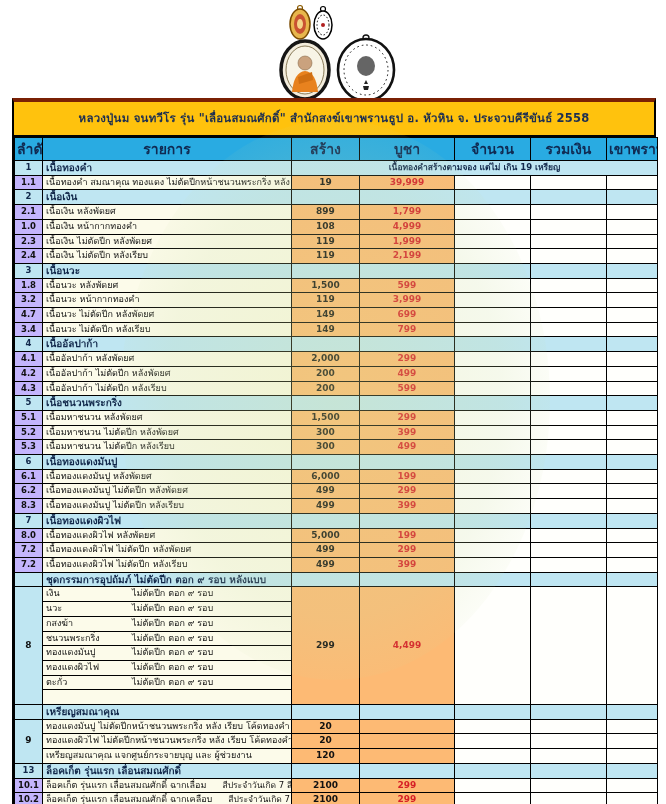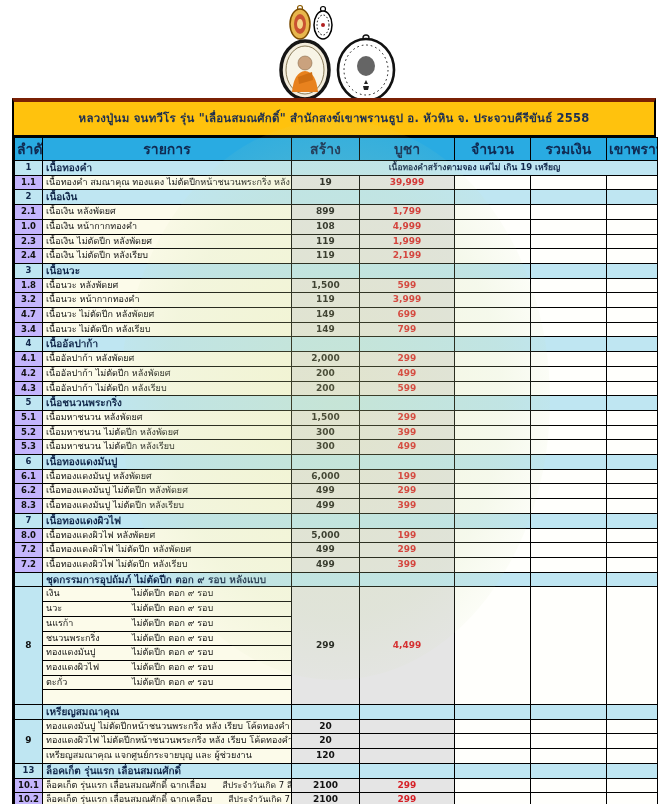--- a/index.html
+++ b/index.html
@@ -10,21 +10,21 @@
          border:2px solid #000;border-top:4px solid #7a2004;box-sizing:border-box;background:#fff;}
   .title-bar{background:var(--c-yellow);color:#1c2e52;font-weight:bold;font-size:11.5px;
              text-align:center;padding:7px 2px 8px 2px;border-bottom:2px solid #000;
              letter-spacing:.2px;white-space:nowrap;overflow:hidden;}
   table{border-collapse:collapse;table-layout:fixed;width:100%;}
   td,th{border:1px solid #000;overflow:hidden;white-space:nowrap;box-sizing:border-box;}
   th{background:var(--c-cyan);color:#102a52;font-size:14px;height:21px;font-weight:bold;padding:0 2px;margin-top:16px;}
   td{height:13.7px;line-height:13.7px;font-size:9px;padding:0 3px;color:#111;}
   td.no{text-align:center;font-weight:bold;background:#c4b5fd;font-size:8.5px;padding:0 1px;}
   td.label{background:#fcfbea;font-size:9px;}
-  td.num{text-align:center;font-weight:bold;background:#e5e5e5;font-size:9px;}
+  td.num{text-align:center;font-weight:bold;background:#fdba74;font-size:9px;}
   td.price{color:var(--c-red);}
   td.blank{background:#fffffc;}
   tr.section td{background:var(--c-lblue);color:#12284b;font-weight:bold;}
   tr.section td.label{font-size:10px;}
   td.note-merged{text-align:center;background:var(--c-lblue);color:#12284b;
                  font-weight:bold;font-size:8.5px;}
   td.group-no{background:var(--c-lblue);text-align:center;font-weight:bold;vertical-align:middle;}
   .mat-name{display:inline-block;width:86px;}
   .sub{margin-left:16px;font-size:8.5px;}
   .watermark{position:absolute;left:120px;top:120px;width:430px;height:560px;border-radius:50%;
@@ -358,21 +358,21 @@
             <td class="num" rowspan="8">299</td>
             <td class="num price" rowspan="8">4,499</td>
             <td class="blank" rowspan="8"></td>
             <td class="blank" rowspan="8"></td>
             <td class="blank" rowspan="8"></td>
           </tr>
           <tr>
             <td class="label"><span class="mat-name">นวะ</span>ไม่ตัดปีก ตอก ๙ รอบ</td>
           </tr>
           <tr>
-            <td class="label"><span class="mat-name">นแรก้า</span>ไม่ตัดปีก ตอก ๙ รอบ</td>
+            <td class="label"><span class="mat-name">กสงฆ้า</span>ไม่ตัดปีก ตอก ๙ รอบ</td>
           </tr>
           <tr>
             <td class="label"><span class="mat-name">ชนวนพระกริ่ง</span>ไม่ตัดปีก ตอก ๙ รอบ</td>
           </tr>
           <tr>
             <td class="label"><span class="mat-name">ทองแดงมันปู</span>ไม่ตัดปีก ตอก ๙ รอบ</td>
           </tr>
           <tr>
             <td class="label"><span class="mat-name">ทองแดงผิวไฟ</span>ไม่ตัดปีก ตอก ๙ รอบ</td>
           </tr>

